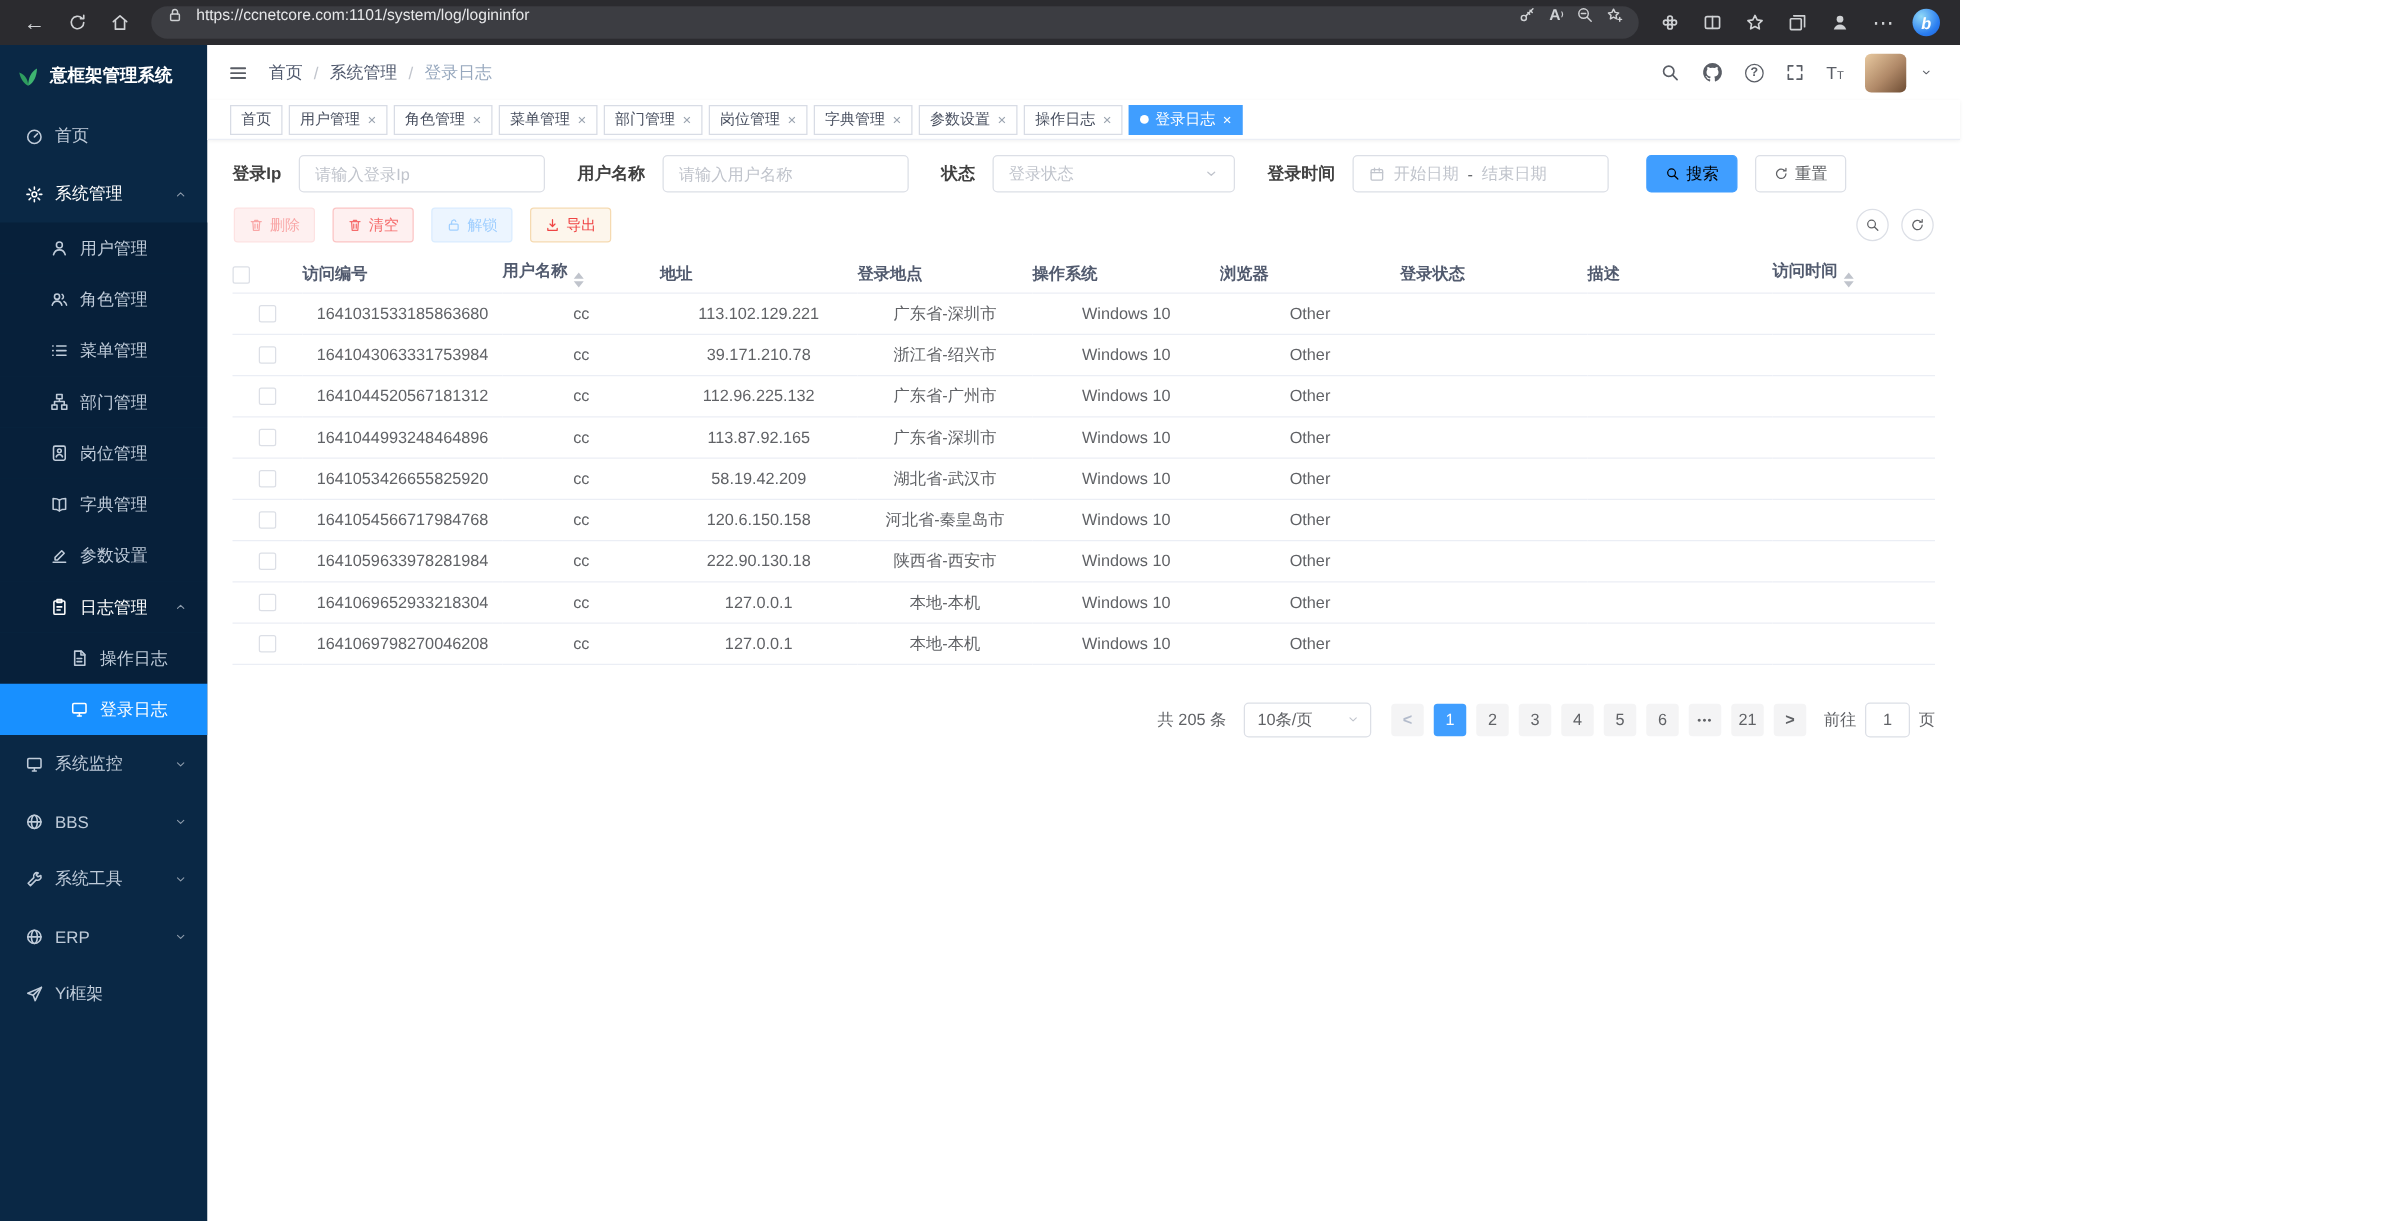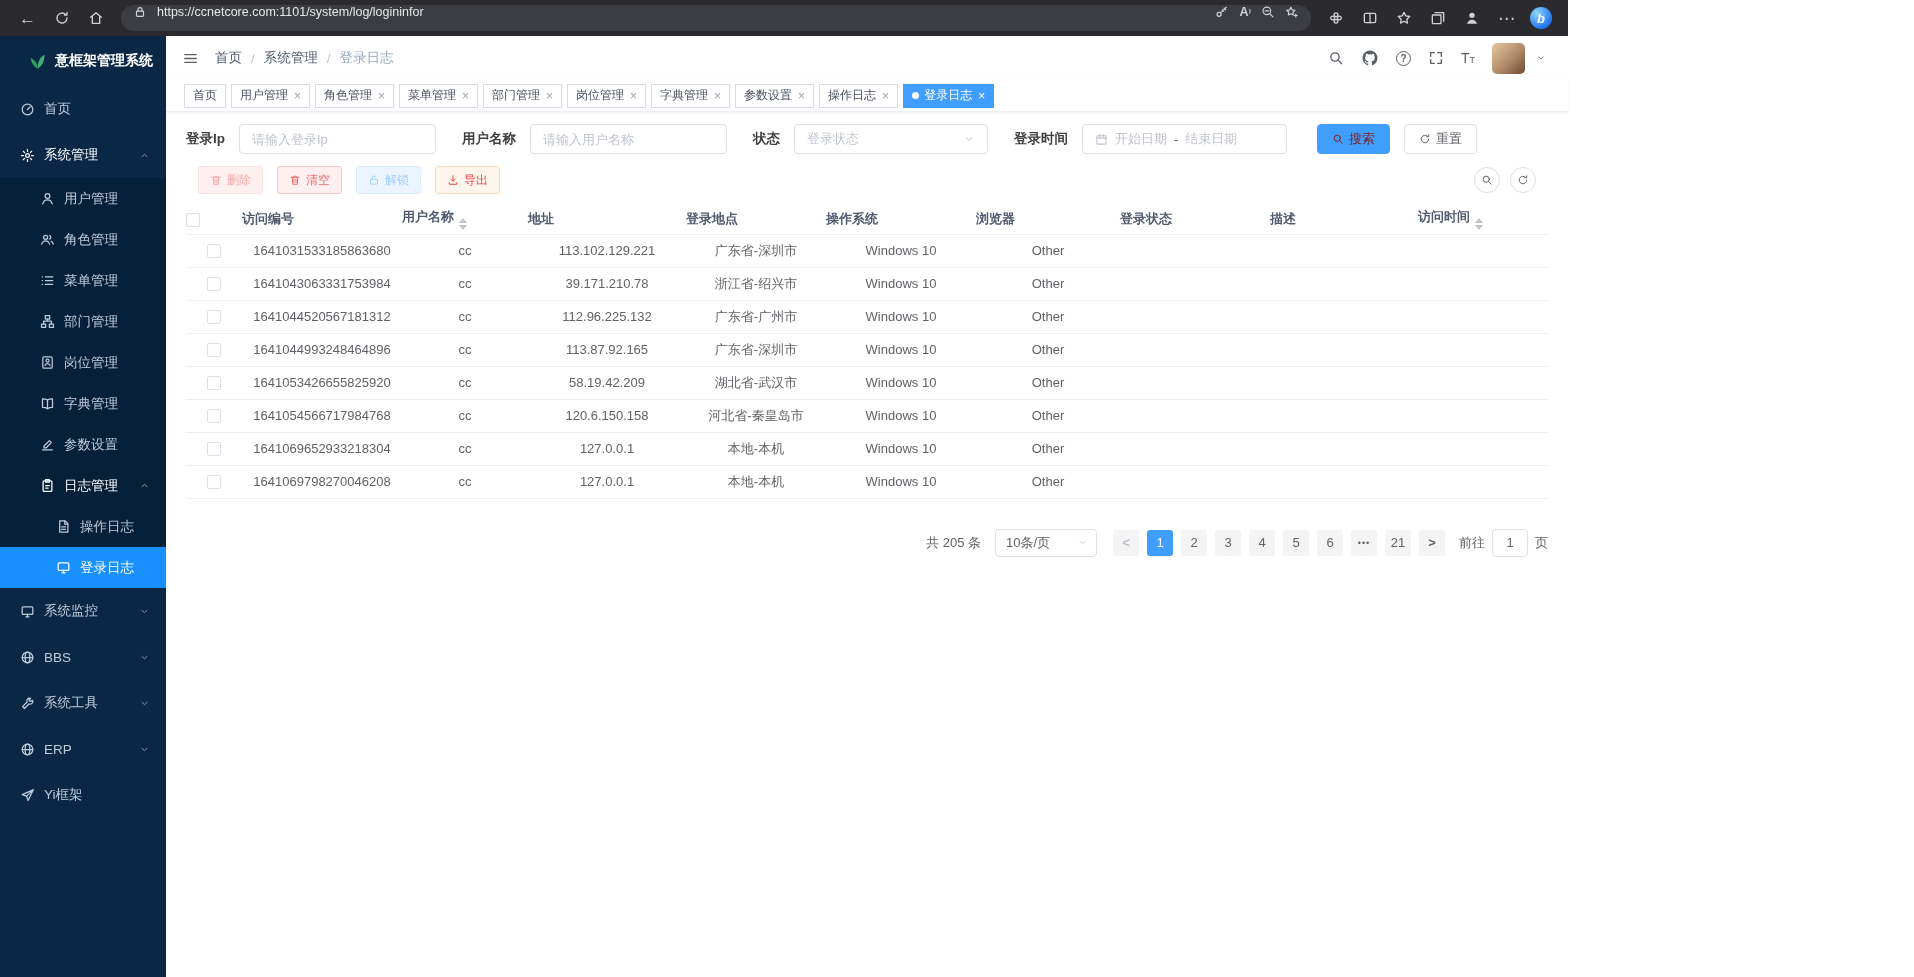--- a/index.html
+++ b/index.html
@@ -17,21 +17,21 @@
   .urltext{color:#e6e7e9;font-size:12.5px;white-space:nowrap}
   .urlbar .spacer{flex:1}
   .u14{width:14px;height:14px;color:#cfd1d4;cursor:pointer}
   .ra{color:#cfd1d4;font-size:12.5px;font-weight:bold;cursor:pointer}
   .ra small{font-size:9px}
   .copilot{width:22px;height:22px;border-radius:50%;margin:0 6px;background:radial-gradient(circle at 32% 28%,#8fd8f7,#2a7df0 65%,#1b5fd6);color:#fff;font-weight:bold;font-style:italic;font-size:13px;display:flex;align-items:center;justify-content:center;cursor:pointer}
 
   
   .app{display:flex;height:941px}
   .sidebar{width:166px;flex:0 0 166px;background:#0a2845;overflow:hidden}
-  .logo{height:50px;display:flex;align-items:center;gap:8px;padding-left:28px;color:#fff;font-size:14px;font-weight:bold}
+  .logo{height:50px;display:flex;align-items:center;gap:8px;padding-left:13px;color:#fff;font-size:14px;font-weight:bold}
   .logo .sv{width:19px;height:19px}
   .mitem{height:46px;display:flex;align-items:center;gap:9px;padding-left:20px;font-size:13.5px;color:#bfcbd9;cursor:pointer;position:relative}
   .mitem.lv2{height:41px;padding-left:40px;background:#07203a}
   .mitem.lv3{height:41px;padding-left:56px;background:#07203a}
   .mitem.open{color:#fff}
   .mitem.active{background:#1890ff;color:#fff}
   .mi{width:15px;height:15px}
   .arr{width:11px;height:11px;margin-left:auto;margin-right:16px;color:#8d9bab}
   .arr.up{transform:rotate(180deg)}
 
@@ -70,23 +70,23 @@
   input.inp::placeholder{color:#c0c4cc}
   .w197{width:197px}
   .sel{width:194px;display:flex;align-items:center;justify-content:space-between;cursor:pointer}
   .ph{color:#c0c4cc;font-size:13px}
   .cd{width:12px;height:12px;color:#c0c4cc}
   .range{width:205px;display:flex;align-items:center;gap:7px;cursor:pointer}
   .range .sv{width:13px;height:13px;color:#c0c4cc}
   .range .dash{color:#606266;font-size:13px}
   .btn{height:30px;border:1px solid #dcdfe6;border-radius:4px;background:#fff;color:#606266;font-size:13px;display:inline-flex;align-items:center;gap:5px;padding:0 14px;margin-left:14px;cursor:pointer;font-family:inherit}
   .btn .sv{width:12px;height:12px}
-  .btn.primary{background:#409eff;border-color:#409eff;color:#7f1d1d;margin-left:30px}
-
-  .toolbar{display:flex;align-items:center;margin:2px 12px 10px}
+  .btn.primary{background:#409eff;border-color:#409eff;color:#000000;margin-left:30px}
+
+  .toolbar{display:flex;align-items:center;margin:2px 1px 10px}
   .tbtn{height:28px;border-radius:3px;font-size:12px;display:inline-flex;align-items:center;gap:5px;padding:0 11px;margin-right:14px;cursor:pointer;font-family:inherit}
   .tbtn .sv{width:12px;height:12px}
   .tbtn.danger-dis{background:#fef0f0;border:1px solid #fde2e2;color:#f9a7a7;cursor:not-allowed}
   .tbtn.danger{background:#fef0f0;border:1px solid #fbc4c4;color:#f56c6c}
   .tbtn.primary-dis{background:#ecf5ff;border:1px solid #d9ecff;color:#a0cfff;cursor:not-allowed}
   .tbtn.warning{background:#fdf6ec;border:1px solid #f5dab1;color:#ef4444}
   .toolbar .spacer{flex:1}
   .cirbtn{width:26px;height:26px;border-radius:50%;border:1px solid #dcdfe6;background:#fff;color:#606266;display:flex;align-items:center;justify-content:center;margin-left:10px;cursor:pointer}
   .cirbtn .sv{width:12px;height:12px}
 
@@ -693,20 +693,32 @@
                 <td>120.6.150.158</td>
                 <td>河北省-秦皇岛市</td>
                 <td>Windows 10</td>
                 <td>Other</td>
                 <td></td>
                 <td></td>
                 <td></td>
               </tr>
               <tr>
                 <td><span class="cb"></span></td>
+                <td>1641059633978281984</td>
+                <td>cc</td>
+                <td>222.90.130.18</td>
+                <td>陕西省-西安市</td>
+                <td>Windows 10</td>
+                <td>Other</td>
+                <td></td>
+                <td></td>
+                <td></td>
+              </tr>
+              <tr>
+                <td><span class="cb"></span></td>
                 <td>1641069652933218304</td>
                 <td>cc</td>
                 <td>127.0.0.1</td>
                 <td>本地-本机</td>
                 <td>Windows 10</td>
                 <td>Other</td>
                 <td></td>
                 <td></td>
                 <td></td>
               </tr>

